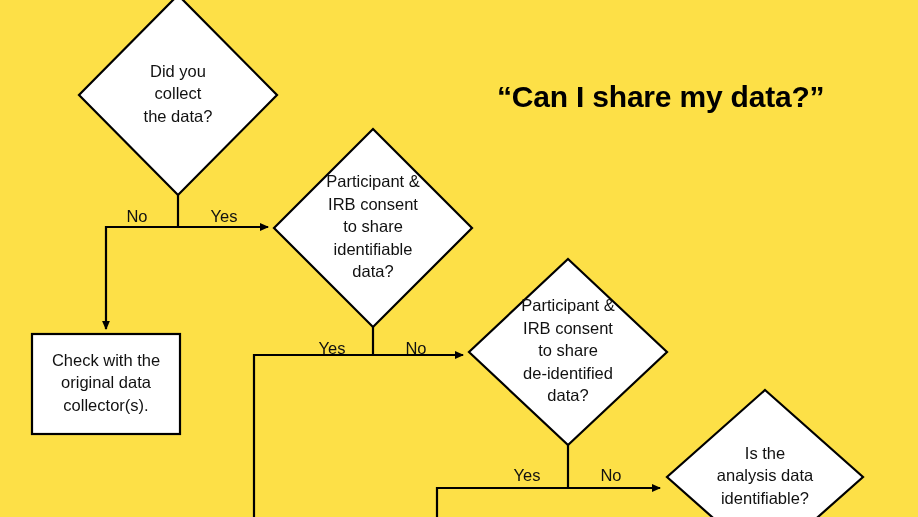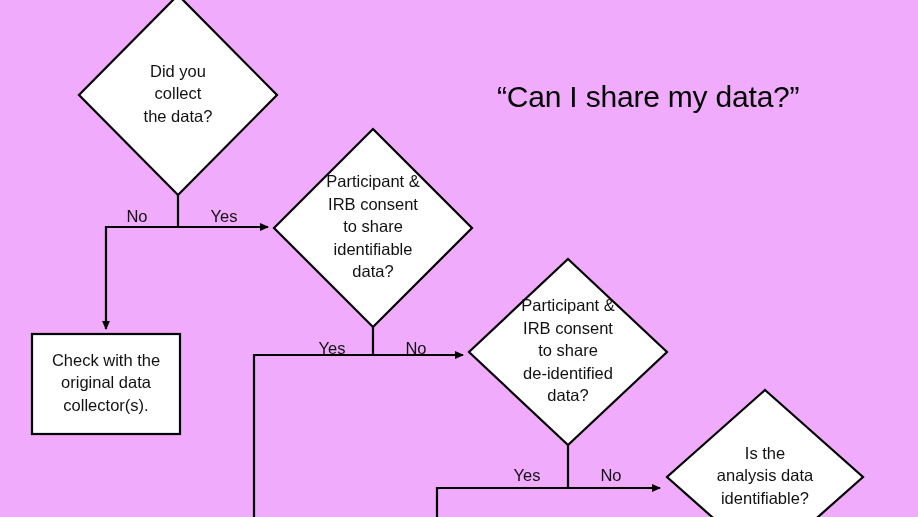--- a/index.html
+++ b/index.html
@@ -12,21 +12,21 @@
     width: 918px;
     height: 517px;
     overflow: hidden;
     font-family: "Liberation Sans", sans-serif;
     color: #000000;
   }
   #flowchart-root {
     position: relative;
     width: 918px;
     height: 517px;
-    background: #f0abfc;
+    background: #fde047;
   }
   svg#flow-svg {
     position: absolute;
     top: 0;
     left: 0;
     width: 918px;
     height: 517px;
     display: block;
   }
   .node-shape {
@@ -51,21 +51,21 @@
   }
   .edge-label {
     font-family: "Liberation Sans", sans-serif;
     font-size: 16.5px;
     fill: #111111;
     text-anchor: middle;
   }
   .chart-title {
     position: absolute;
     font-family: "Liberation Sans", sans-serif;
-    font-weight: normal;
+    font-weight: bold;
     font-size: 30px;
     letter-spacing: -0.2px;
     color: #000000;
     white-space: nowrap;
   }
 </style>
 </head>
 <body>
 
 <div id="flowchart-root">

